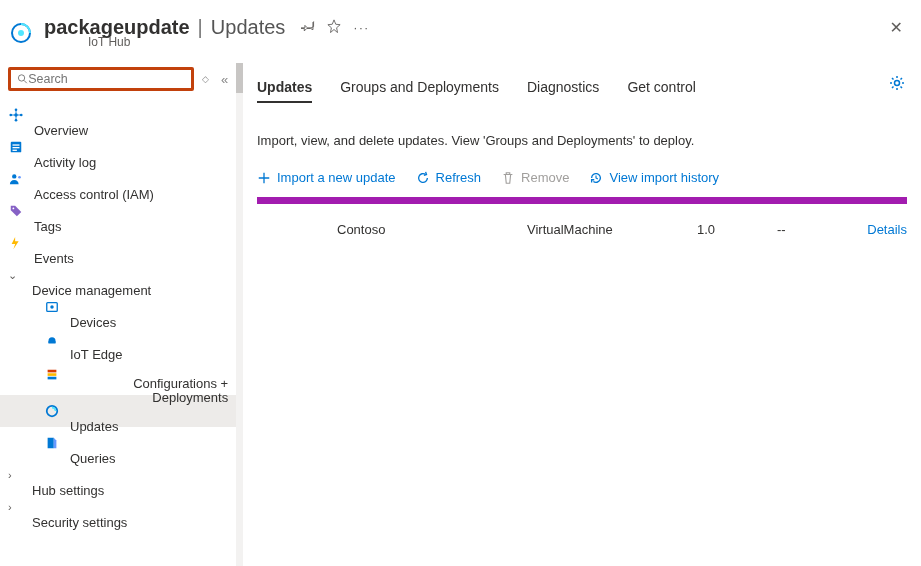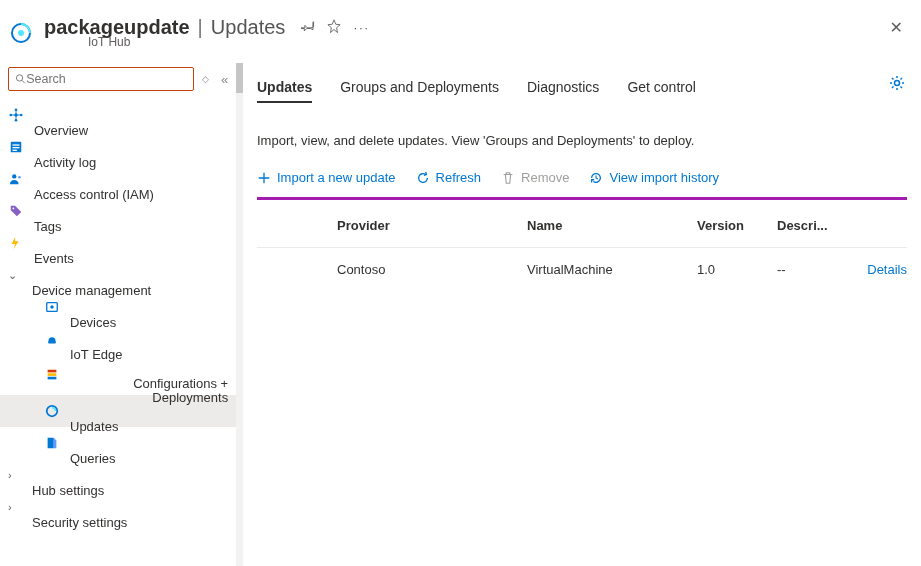--- a/index.html
+++ b/index.html
@@ -64,21 +64,21 @@
       width: 242px;
       border-right: none;
       display:flex;
       flex-direction:column;
     }
     .search-row {
       display:flex; align-items:center; padding:4px 8px 8px 8px; gap:8px;
     }
     .search-box {
       display:flex; align-items:center;
-      border:1px solid #c2410c;
+      border:3px solid #c2410c;
       border-radius:2px;
       padding:2px 6px;
       width:186px;
       height:24px;
     }
     .search-box input {
       border:none; outline:none; font-size:12.5px; width:100%;
       color:#666;
     }
     .search-row .diamond { color:#888; font-size:9px; cursor:pointer;}
@@ -148,21 +148,21 @@
     }
     .desc {
       margin-top:28px;
       font-size:13px;
       color:#323130;
     }
     .cmdbar {
       display:flex; align-items:center; gap:20px;
       margin-top:22px;
       padding-bottom:12px;
-      border-bottom:3px solid #a21caf;
+      border-bottom:7px solid #a21caf;
       font-size:13px;
     }
     .cmd {
       display:flex; align-items:center; gap:6px;
       color:#0078d4; cursor:pointer;
     }
     .cmd.disabled { color:#a19f9d; cursor:default; }
     .table {
       margin-top:4px;
     }
@@ -390,28 +390,20 @@
         <svg width="14" height="14" viewBox="0 0 16 16">
             <path d="M3 8a5 5 0 1 1 2 4" fill="none" stroke="#0078d4" stroke-width="1.5"></path>
             <path d="M3 13v-3h3" fill="none" stroke="#0078d4" stroke-width="1.5"></path>
             <path d="M8 5v3l2 1" fill="none" stroke="#0078d4" stroke-width="1.3"></path>
           </svg>
         <span>View import history</span>
       </div>
     </div>
 
     <div class="table">
-      <div class="thead">
-        <span></span>
-        <span>Provider</span>
-        <span>Name</span>
-        <span>Version</span>
-        <span>Descri...</span>
-        <span></span>
-      </div>
       <div class="trow">
         <span></span>
         <span>Contoso</span>
         <span>VirtualMachine</span>
         <span>1.0</span>
         <span>--</span>
         <span class="details-link">Details</span>
       </div>
     </div>
   </div>

